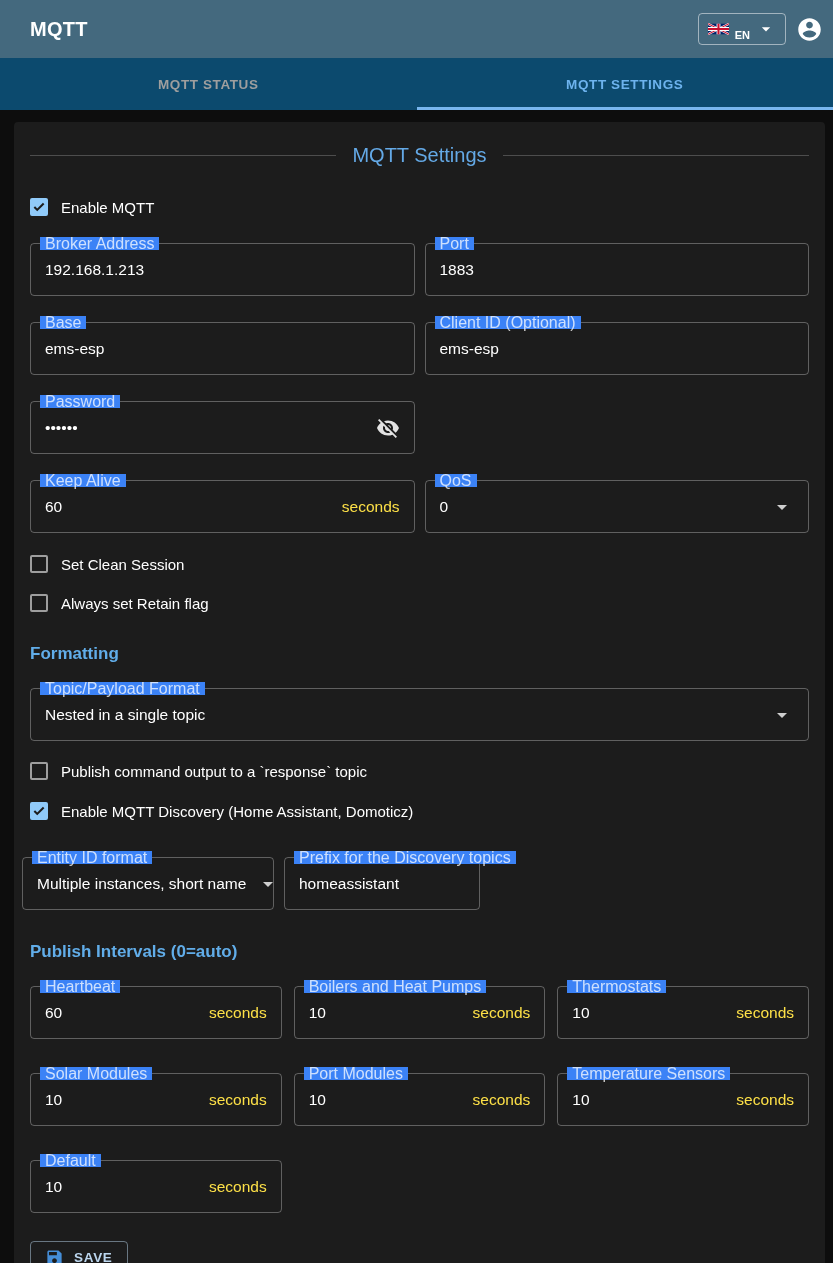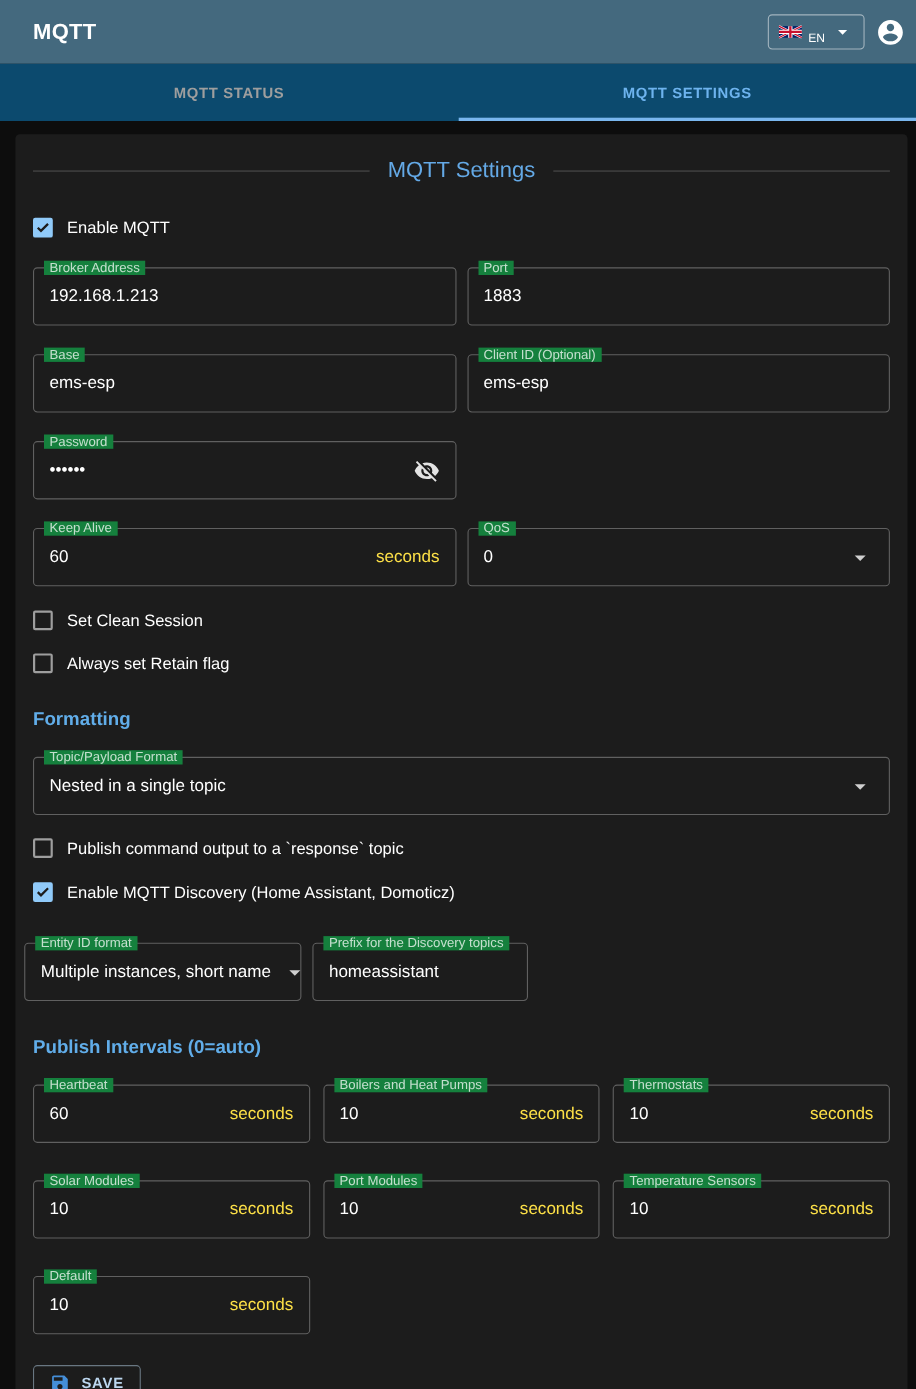--- a/index.html
+++ b/index.html
@@ -6,21 +6,21 @@
   html,body { width:833px; height:1263px; background:#0d0d0d; overflow:hidden;
               font-family:"Liberation Sans", sans-serif; color:#fff; }
 
   
   .appbar { height:58px; background:#44697e; display:flex; align-items:center; padding:0 10px 0 30px; }
   .appbar-title { font-size:20px; font-weight:bold; letter-spacing:.3px; color:#fff; }
   .appbar-right { margin-left:auto; display:flex; align-items:center; gap:10px; }
   .lang-btn { display:flex; align-items:center; gap:6px; height:32px; padding:0 9px;
               border:1px solid rgba(255,255,255,.5); border-radius:4px; cursor:pointer; }
   .lang-btn svg.flag { width:21px; height:12px; display:block; }
-  .lang-label { font-size:11px; font-weight:normal; color:#fff;margin-top:12px; }
+  .lang-label { font-size:11px; font-weight:bold; color:#fff;margin-top:12px; }
   .lang-caret svg { width:20px; height:20px; fill:#fff; display:block; }
   .avatar svg { width:27px; height:27px; fill:#fff; display:block; }
 
   
   .tabs { height:52px; display:flex; background:#0c4a6e; position:relative; }
   .tab { flex:1; display:flex; align-items:center; justify-content:center;
          font-size:13.5px; font-weight:bold; letter-spacing:.6px; cursor:pointer; }
   .tab.inactive { color:#9e9e9e; }
   .tab.active { color:#6db3ee; }
   .tab-indicator { position:absolute; bottom:0; left:50%; right:0; height:3px; background:#79b6ee; }
@@ -41,22 +41,22 @@
   .cb-row { display:flex; align-items:center; gap:13px; cursor:pointer; width:max-content; }
   .cb { width:18px; height:18px; border-radius:2px; flex:0 0 18px; position:relative; }
   .cb.unchecked { border:2px solid #9e9e9e; background:transparent; }
   .cb.checked { background:#90caf9; border:2px solid #90caf9; }
   .cb.checked svg { position:absolute; inset:0; width:14px; height:14px; }
   .cb-label { font-size:15px; color:#fff; }
 
   
   .field { position:relative; height:53px; border:1px solid rgba(255,255,255,.3);
            border-radius:4px; display:flex; align-items:center; padding:0 14px; }
-  .field .flabel { position:absolute; top:-7px; left:9px; background:#15803d; padding:0 5px;
-                   font-size:12px; color:rgba(255,255,255,.75); line-height:13px; white-space:nowrap; }
+  .field .flabel { position:absolute; top:-7px; left:9px; background:#3b82f6; padding:0 5px;
+                   font-size:16px; color:rgba(255,255,255,.75); line-height:13px; white-space:nowrap; }
   .field .fvalue { font-size:15.5px; color:#fff; white-space:nowrap; }
   .field .fsuffix { margin-left:auto; font-size:15.5px; color:#fde047; }
   .field .ficon { margin-left:auto; display:flex; }
   .field .ficon svg { width:24px; height:24px; fill:#e3e3e3; }
   .field .caret { margin-left:auto; display:flex; }
   .field .caret svg { width:24px; height:24px; fill:#cfcfcf; }
   .field .caret.inline { margin-left:10px; }
 
   .grid2 { display:grid; grid-template-columns:1fr 1fr; column-gap:10px; }
   .grid3 { display:grid; grid-template-columns:1fr 1fr 1fr; column-gap:12px; }

